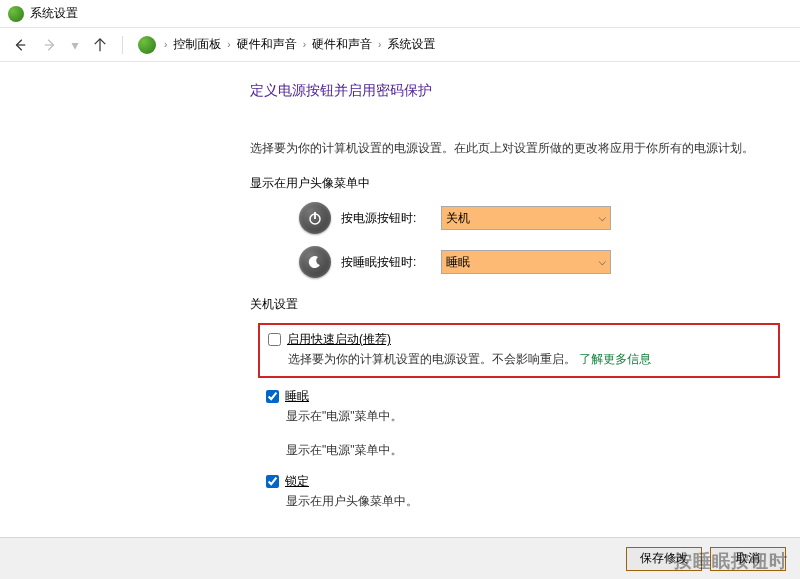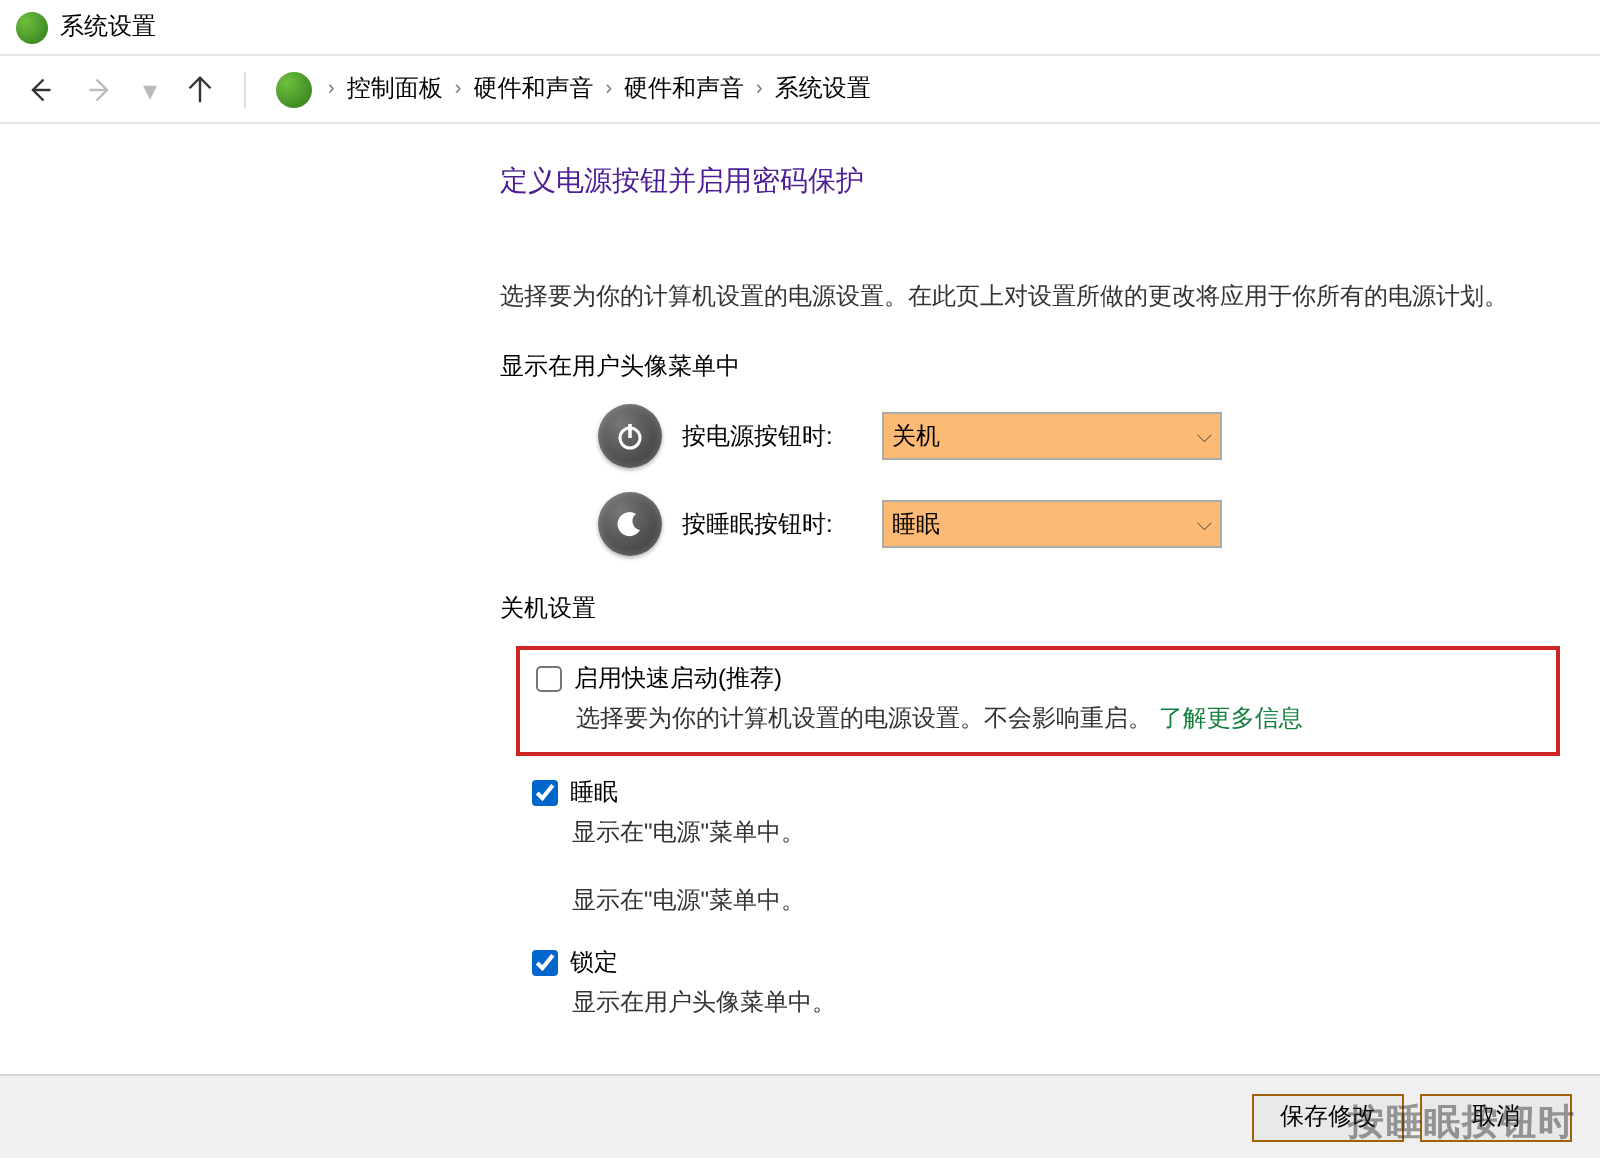--- a/index.html
+++ b/index.html
@@ -117,21 +117,21 @@
   .opt-group { margin-left: 8px; }
   .opt {
     margin: 6px 0 2px 0;
     padding: 4px 8px;
   }
   .opt.highlight {
     border: 2px solid #d02525;
     padding: 6px 8px 8px 8px;
     margin: 2px 0 6px 0;
   }
-  .opt-row { display: flex; align-items: center; gap: 6px; }
+  .opt-row { display: flex; align-items: center; gap: 6px; text-decoration: underline; }
   .opt input[type=checkbox] {
     width: 13px; height: 13px;
     accent-color: #0066cc;
     cursor: pointer;
   }
   .opt .opt-title { font-size: 12px; }
   .opt .opt-desc {
     font-size: 12px;
     color: #333;
     margin: 3px 0 0 20px;

